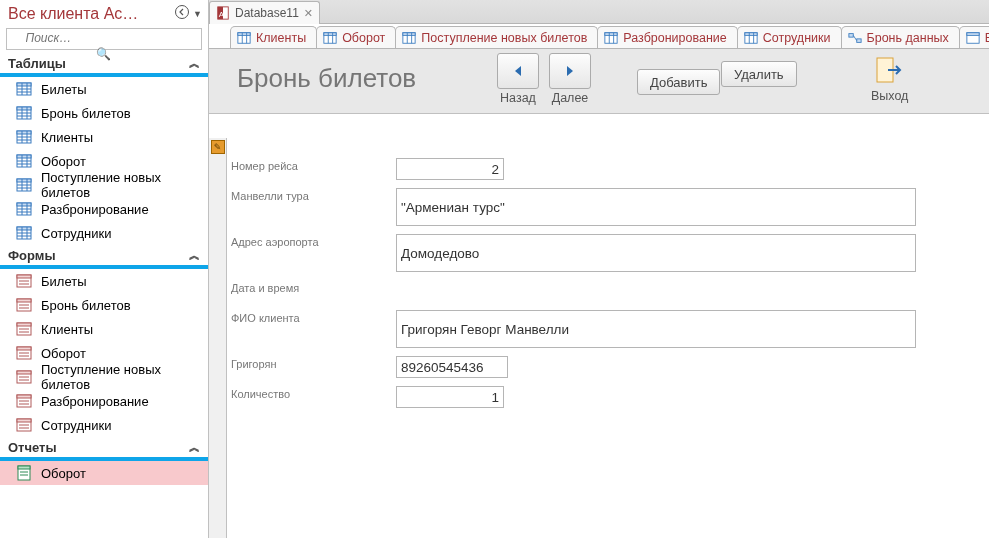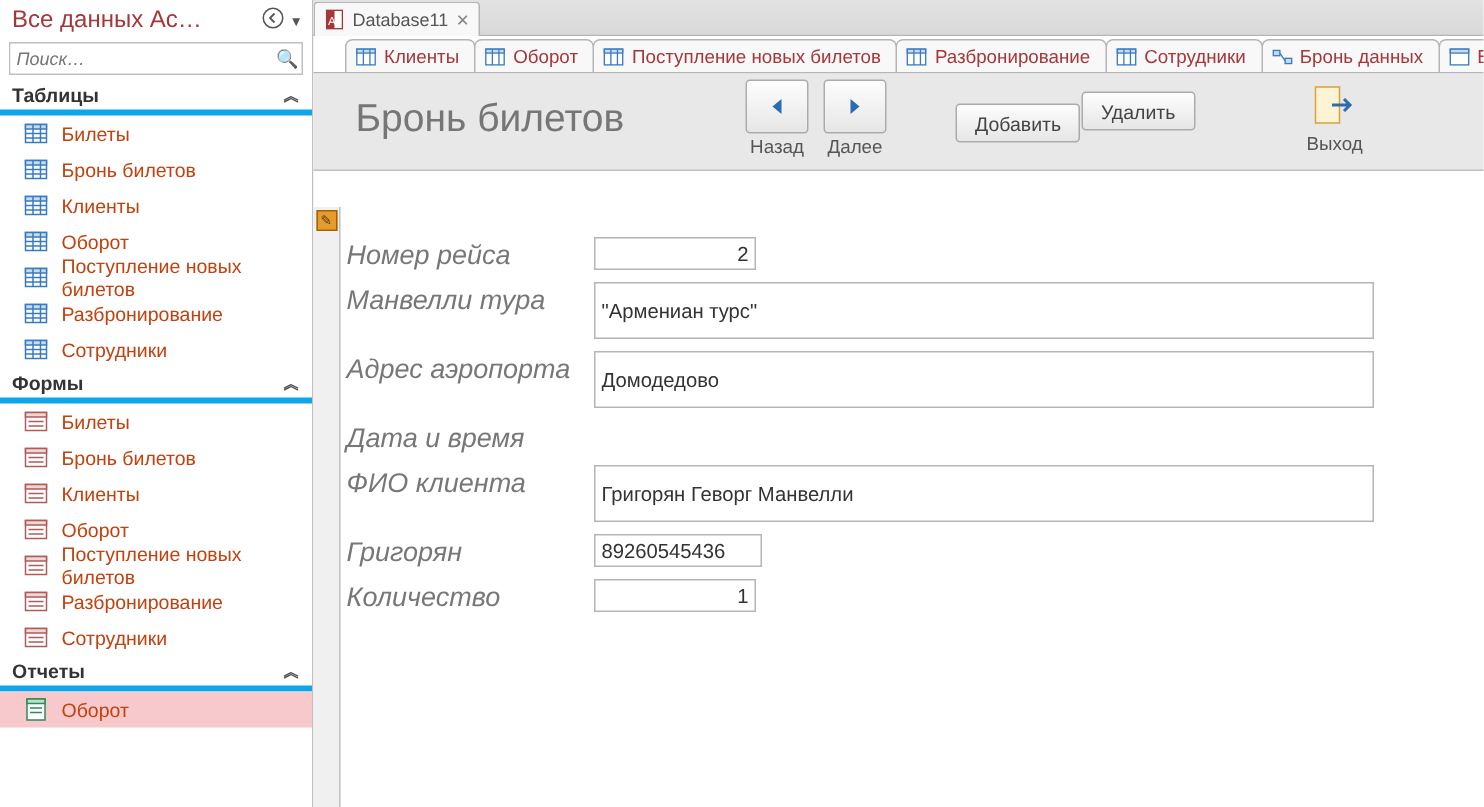--- a/index.html
+++ b/index.html
@@ -4,27 +4,27 @@
 <style>
   * { box-sizing: border-box; font-family: "Segoe UI", Tahoma, sans-serif; }
   body { margin: 0; width: 989px; height: 538px; background: #fff; overflow: hidden; font-size: 13px; color: #444; }
 
   
   .nav-pane { position: absolute; left: 0; top: 0; width: 209px; height: 538px; border-right: 1px solid #c0c0c0; background: #fff; }
   .nav-header { display:flex; align-items:center; justify-content:space-between; padding: 4px 6px 0 8px; }
   .nav-title { color: #a4373a; font-size: 16px; white-space: nowrap; overflow: hidden; }
   .nav-collapse { display:flex; align-items:center; gap:3px;}
   .dropdown-caret{ font-size:9px; color:#555;}
-  .search-row { display:flex; align-items:center; border:1px solid #c0c0c0; margin:5px 6px 3px 6px; height:22px;}
+  .search-row { display:flex; align-items:center; border:1px solid #c0c0c0; margin:5px 6px 3px 6px; height:22px;flex-direction:column;}
   .search-row input { flex:1; border:none; outline:none; font-size:12px; font-style: italic; color:#888; padding:2px 4px; }
   .search-ico { width:18px; text-align:center; color:#a8762c; font-size:12px;}
   .group-hdr { font-weight: bold; font-size:13px; padding: 3px 8px 2px 8px; border-bottom:4px solid #0ea5e9; display:flex; justify-content:space-between; align-items:center; color:#333;}
   .group-hdr .chev { font-size:11px; color:#555;}
   .nav-list { list-style:none; margin:0; padding:0;}
-  .nav-item { display:flex; align-items:center; gap:9px; padding:3px 8px 3px 16px; cursor:default; height:24px; color:#c2410c; font-size:13px;}
+  .nav-item { display:flex; align-items:center; gap:9px; padding:3px 8px 3px 16px; cursor:default; height:24px; color:#000000; font-size:13px;}
   .nav-item.selected { background:#f8c9cc; }
 
   
   svg.ico { width:16px; height:16px; flex-shrink:0;}
 
   
   .doc-tabs { position:absolute; left:209px; top:0; right:0; height:24px; background: linear-gradient(#e2e2e2,#d9d9d9); border-bottom:1px solid #b5b5b5; display:flex;}
   .doc-tab { display:flex; align-items:center; gap:5px; padding:0 6px; height:23px; margin-top:1px; background:#f8f8f8; border:1px solid #b5b5b5; border-bottom:none; border-radius:3px 3px 0 0; font-size:12px; color:#555;}
   .doc-tab .x { color:#888; font-size:11px; }
 
@@ -43,32 +43,32 @@
   .hdr-ico-box { width:42px; height:36px; border:1px solid #ababab; background:linear-gradient(#fdfdfd,#e6e6e6); border-radius:3px; display:flex; align-items:center; justify-content:center;}
   .text-btn { position:absolute; height:26px; padding:0 12px; border:1px solid #ababab; background:linear-gradient(#fdfdfd,#e6e6e6); border-radius:3px; font-size:13px; color:#444;}
 
   
   .form-body { position:absolute; left:0; top:114px; right:0; bottom:0; }
   .record-marker { position:absolute; left:0; top:0; width:18px; bottom:0; background:#f0f0f0; border-right:1px solid #c0c0c0;}
   .rec-ind { width:14px; height:14px; margin:2px auto 0 auto; background:#e69b2e; border:1px solid #a06500; display:flex; align-items:center; justify-content:center; font-size:9px; color:#5a3a00;}
   .fields { position:absolute; left:22px; top:20px; right:10px;}
   .field-row { display:flex; align-items:flex-start; margin-bottom:6px; min-height:24px;}
   .field-row.tall { min-height:40px; margin-bottom:6px;}
-  .fld-label { width:165px; color:#777; font-size:18px; padding-top:2px;font-style:italic;}
+  .fld-label { width:165px; color:#777; font-size:11px; padding-top:2px;}
   .fld-input { border:1px solid #b5b5b5; height:22px; font-size:13.5px; padding:1px 4px; color:#333;}
   .fld-input.num { width:108px; text-align:right;}
   .fld-input.wtall { width:520px; height:38px;}
   .fld-input.phone { width:112px;}
 </style>
 </head>
 <body>
 
 <div class="nav-pane">
   <div class="nav-header">
-    <div class="nav-title">Все данных Ac…</div>
+    <div class="nav-title">Все клиента Ac…</div>
     <div class="nav-collapse">
       <span>
         <svg class="ico" viewBox="0 0 16 16">
             <circle cx="8" cy="8" r="6.5" fill="none" stroke="#555" stroke-width="1"></circle>
             <path d="M9 5 L6 8 L9 11" fill="none" stroke="#555" stroke-width="1.2"></path>
           </svg>
       </span>
       <span class="dropdown-caret">▼</span>
     </div>
   </div>

